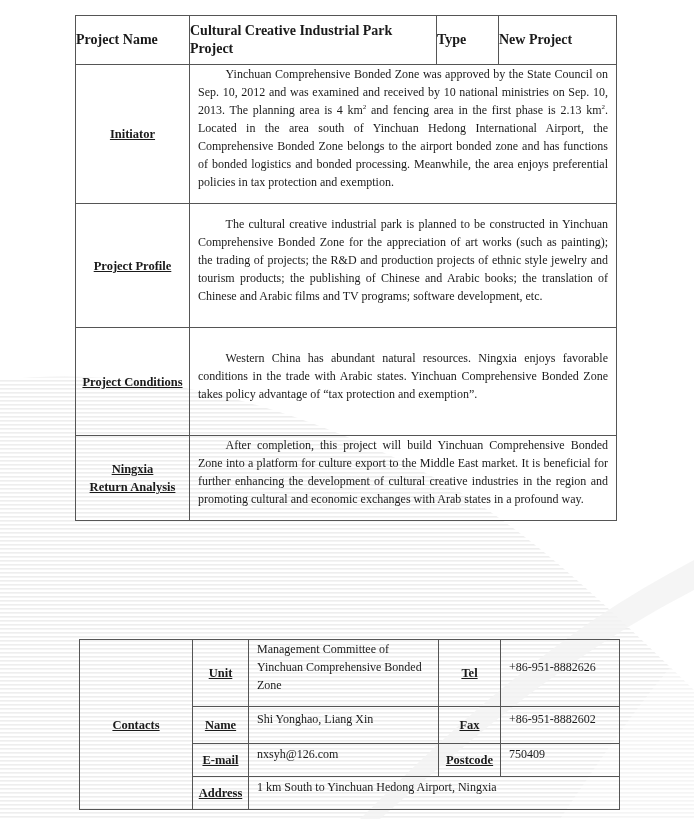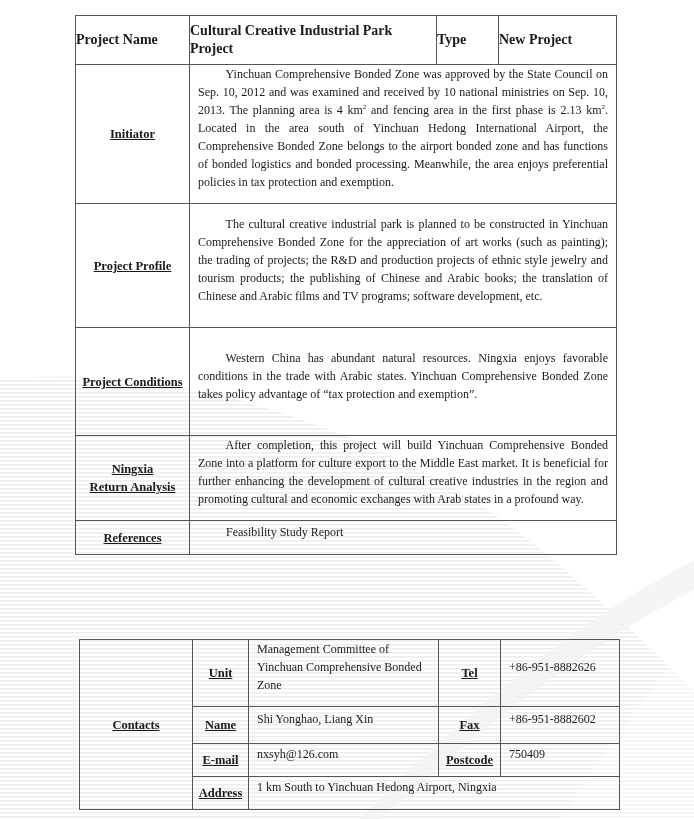--- a/index.html
+++ b/index.html
@@ -71,24 +71,20 @@
   </tr>
   <tr style="height:84px">
     <td class="lbl">
       <div>Ningxia</div>
       <div>Return Analysis</div>
     </td>
     <td class="val" colspan="3">
           <div class="p">After completion, this project will build Yinchuan Comprehensive Bonded Zone into a platform for culture export to the Middle East market. It is beneficial for further enhancing the development of cultural creative industries in the region and promoting cultural and economic exchanges with Arab states in a profound way.</div>
         </td>
   </tr>
-  <tr style="height:34px">
-    <td class="lbl">References</td>
-    <td class="val single" colspan="3">Feasibility Study Report</td>
-  </tr>
 </tbody>
   </table>
 
 <table id="contacts">
   <colgroup>
     <col style="width:113px">
       <col style="width:56px">
       <col style="width:190px">
       <col style="width:62px">
       <col style="width:119px">

